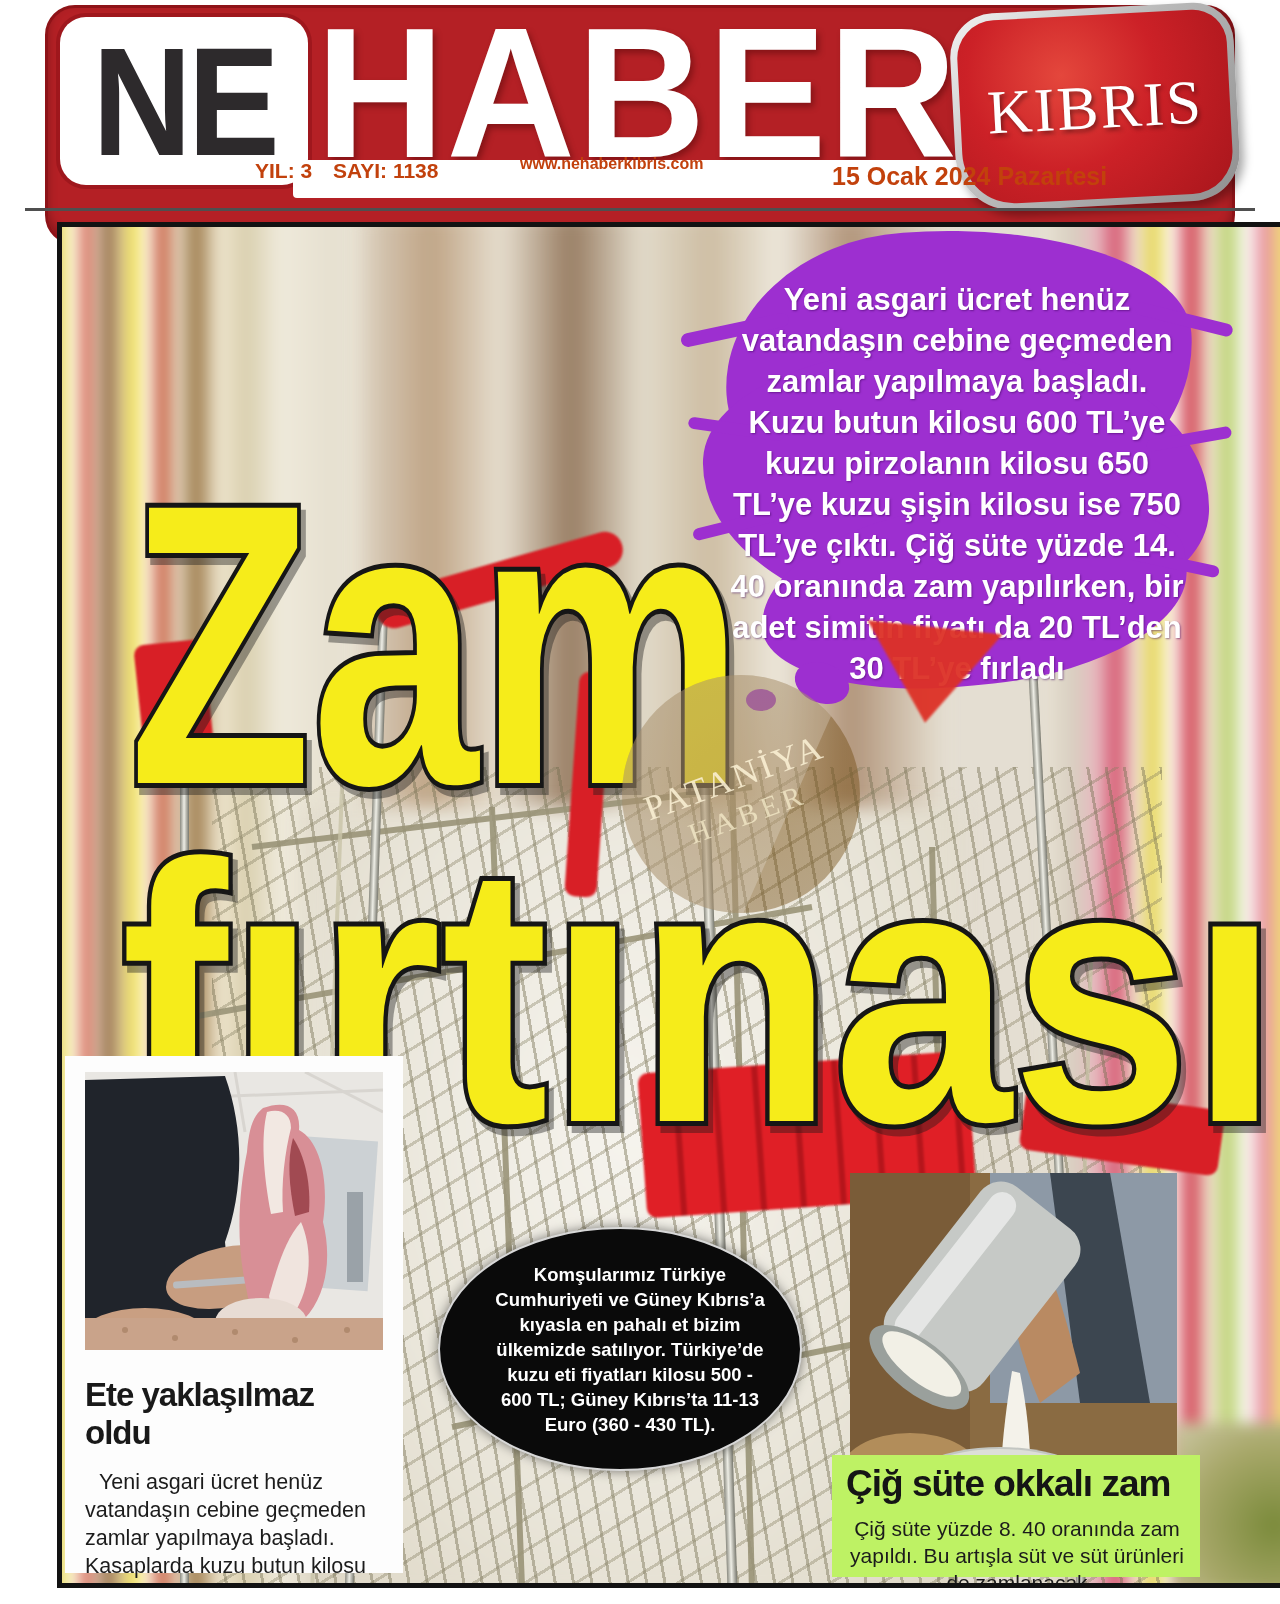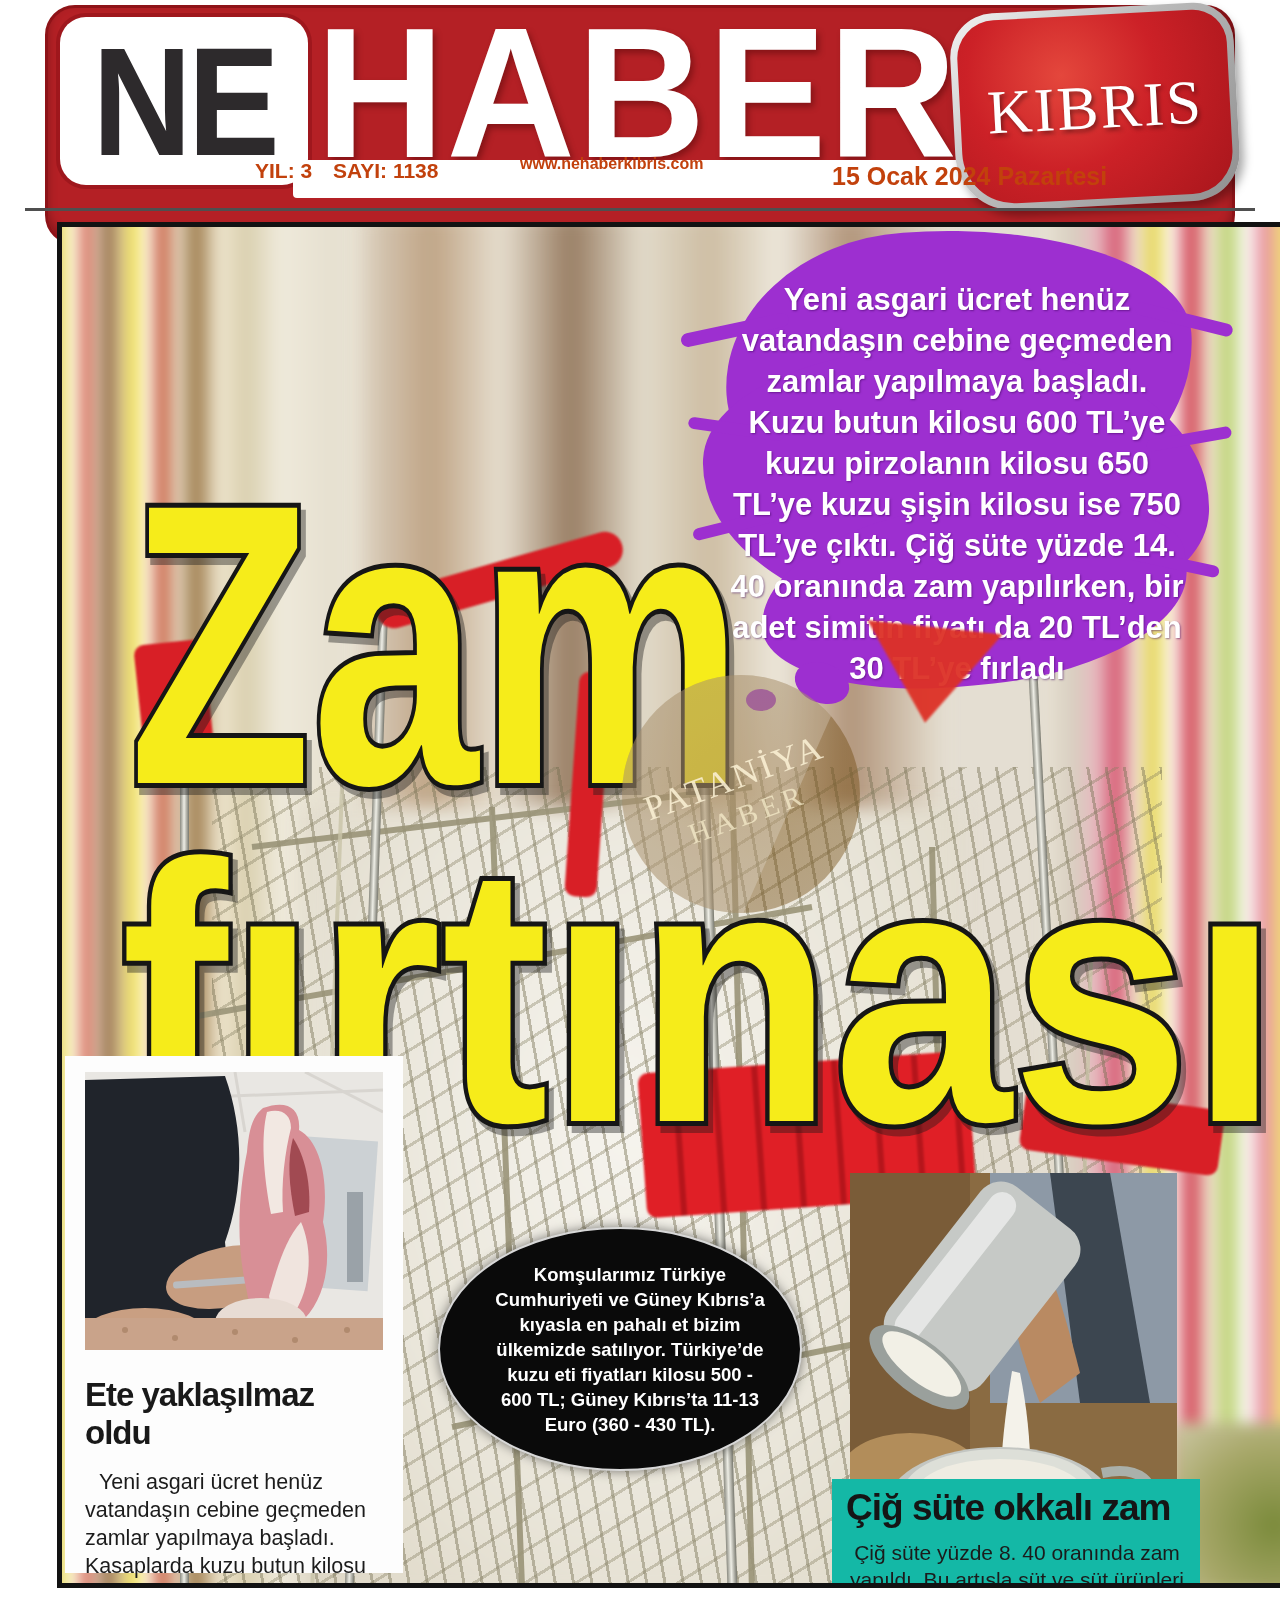--- a/index.html
+++ b/index.html
@@ -101,22 +101,22 @@
   
   #oval{left:376px;top:1000px;width:364px;height:244px;background:#0a0a0a;border-radius:50%;
      border:2px solid #d8d8d8;box-sizing:border-box;display:flex;flex-direction:column;
      align-items:center;justify-content:center;padding:18px 34px;box-shadow:0 0 12px rgba(0,0,0,.5);}
   #oval-headline{color:#e8191c;font-weight:bold;font-size:29px;letter-spacing:0px;
      text-align:center;margin-bottom:10px;white-space:nowrap;}
   #oval-body{color:#ffffff;font-weight:bold;font-size:18.5px;line-height:25px;text-align:center;margin-left:20px;}
 
   
   #milk-photo{left:788px;top:946px;width:327px;height:384px;}
-  #card-right{left:770px;top:1228px;width:368px;height:122px;background:#14b8a6;
-     box-sizing:border-box;padding:8px 12px 0 14px;margin-top:24px;}
+  #card-right{left:770px;top:1228px;width:368px;height:122px;background:#bef264;
+     box-sizing:border-box;padding:8px 12px 0 14px;}
   #right-headline{font-size:37px;font-weight:bold;color:#151515;letter-spacing:-1px;}
   #right-body{margin-top:10px;font-size:21px;line-height:27px;color:#1b1b1b;text-align:center;}
 </style>
 </head>
 <body>
 
 <div class="abs" id="masthead">
   <div class="abs" id="ne-box">
     <span>NE</span>
   </div>

